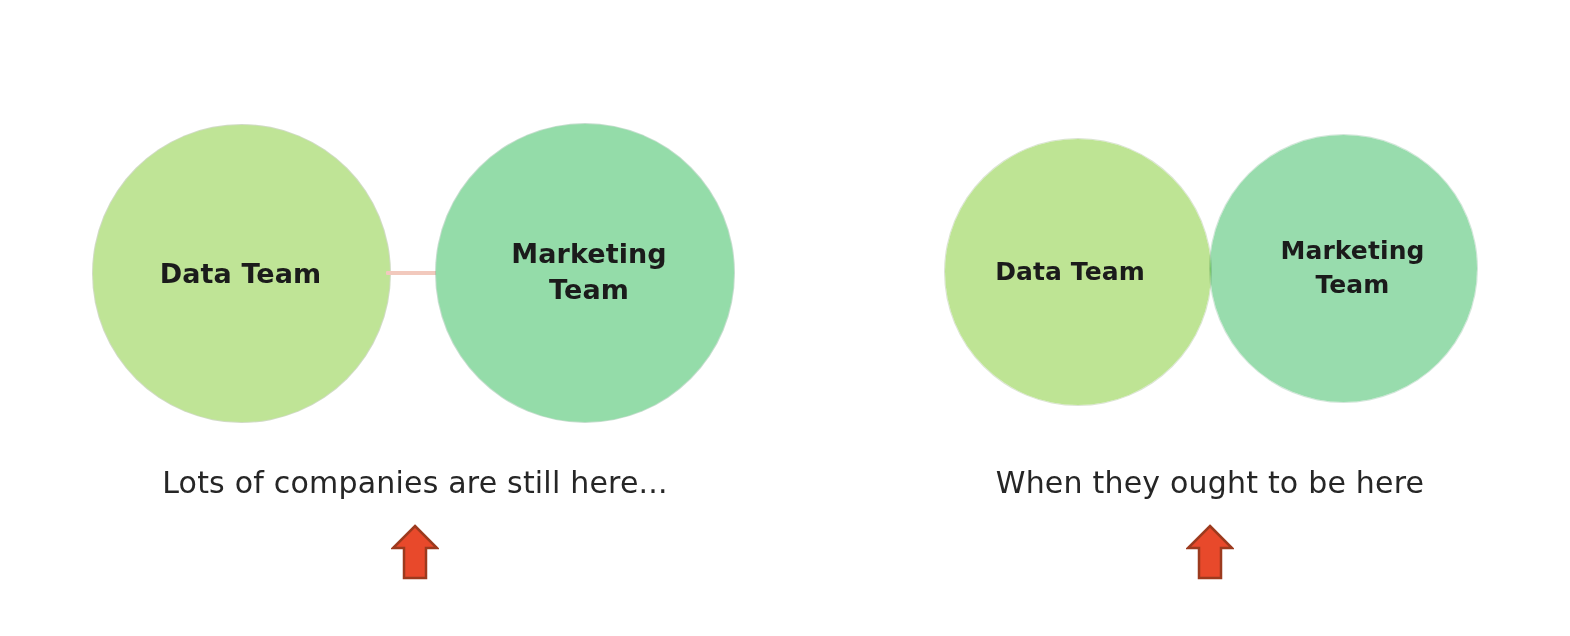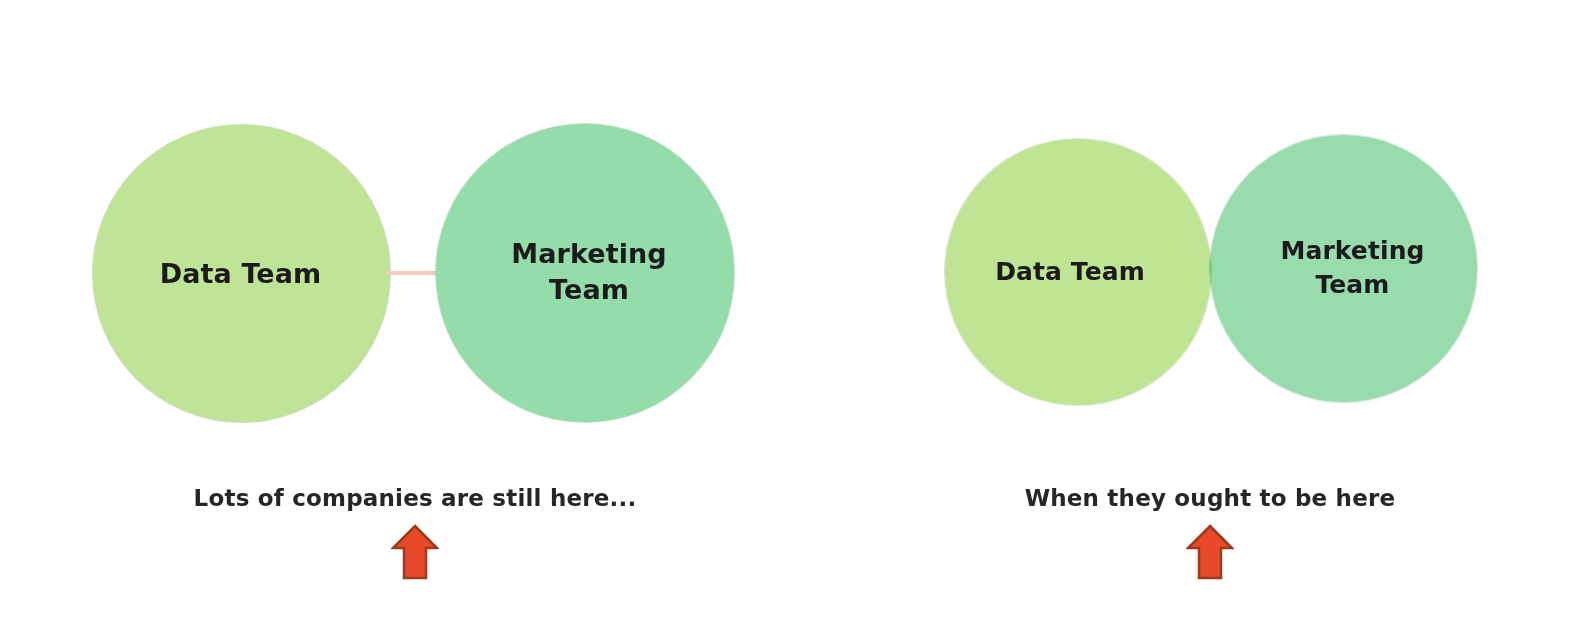--- a/index.html
+++ b/index.html
@@ -118,24 +118,24 @@
   }
   #circle-marketing-overlap .circle-label {
     font-size: 25px;
     transform: translate(9px, -1px);
     mix-blend-mode: normal;
   }
 
   
   .caption {
     position: absolute;
-    top: 485px;
+    top: 465px;
     text-align: center;
-    font-size: 23px;
-    font-weight: bold;
+    font-size: 30px;
+    font-weight: normal;
     color: #262626;
     letter-spacing: 0.2px;
     white-space: nowrap;
   }
   #caption-separate { left: 0; width: 830px; }
   #caption-overlap  { left: 790px; width: 840px; }
 
   
   .arrow-up {
     position: absolute;

